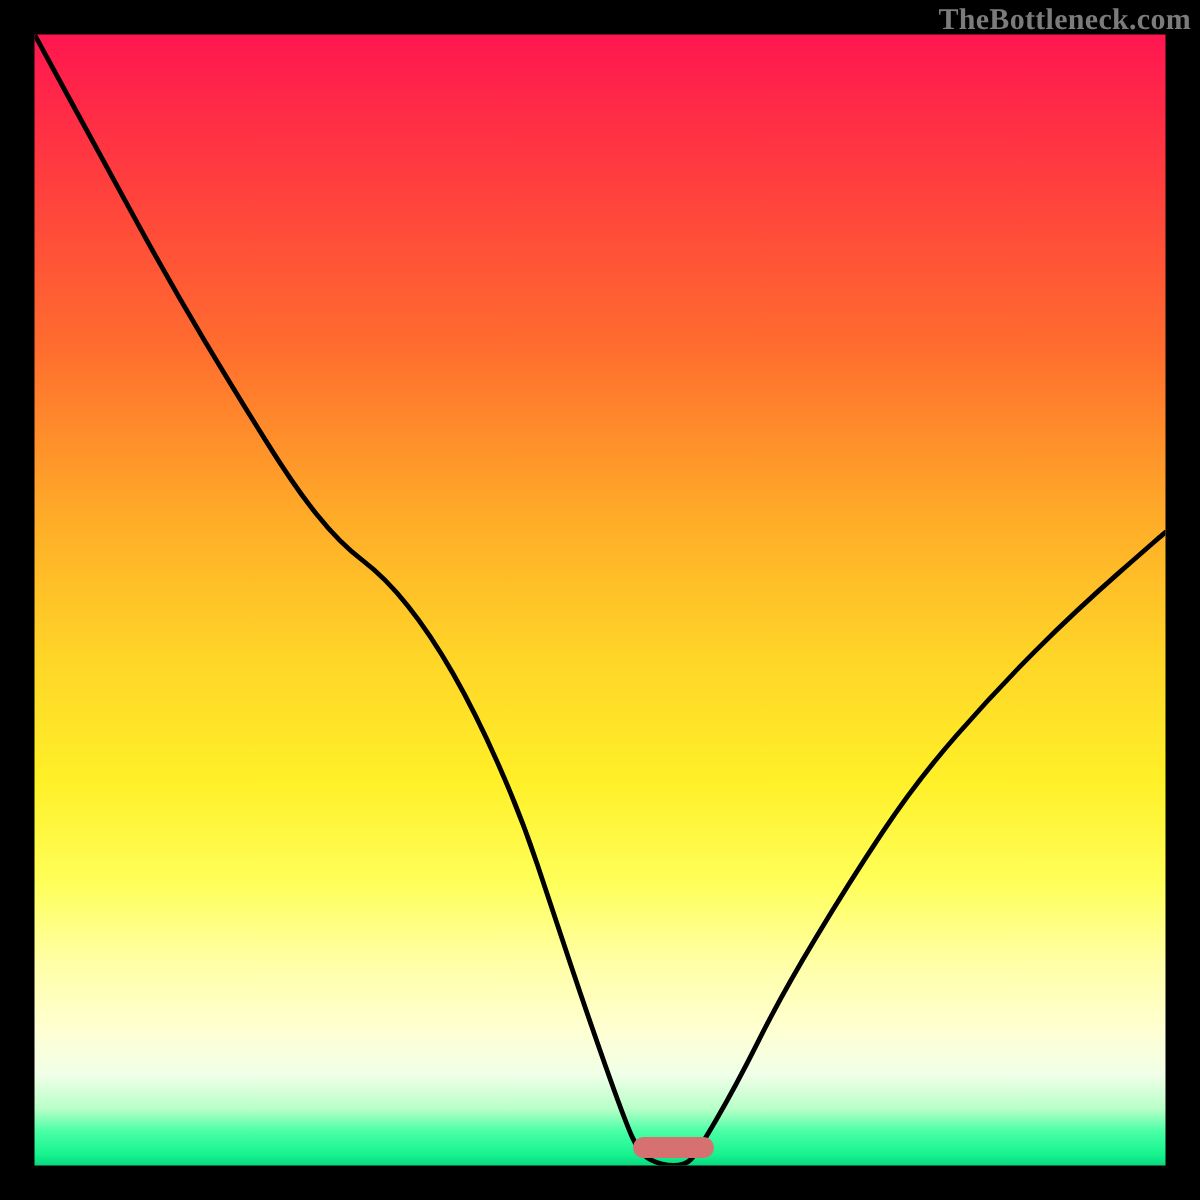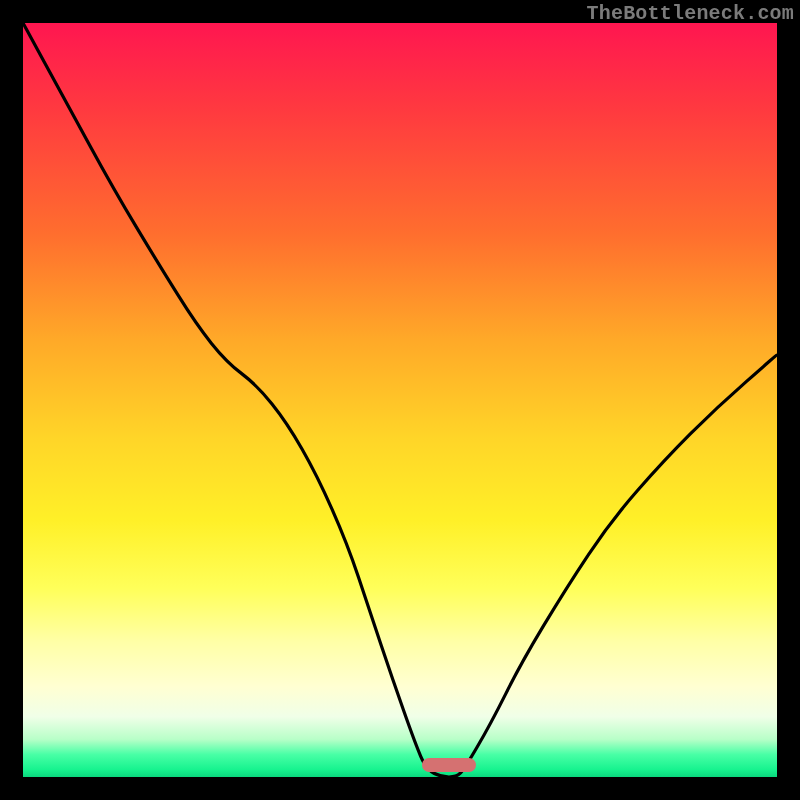--- a/index.html
+++ b/index.html
@@ -30,21 +30,21 @@
       #B8FFC8 95%,
       #49FFA6 97%,
       #17F38F 99%,
       #0BD87E 100%
     );
   }
   .watermark {
     position: absolute;
     top: 2px;
     right: 6px;
-    font-family: Liberation Mono, monospace;
+    font-family: Liberation Serif, serif;
     font-size: 20px;
     font-weight: 600;
     color: #7B7B7B;
     letter-spacing: 0.2px;
     user-select: none;
   }
   svg.curve {
     position: absolute;
     left: 23px;
     top: 23px;

